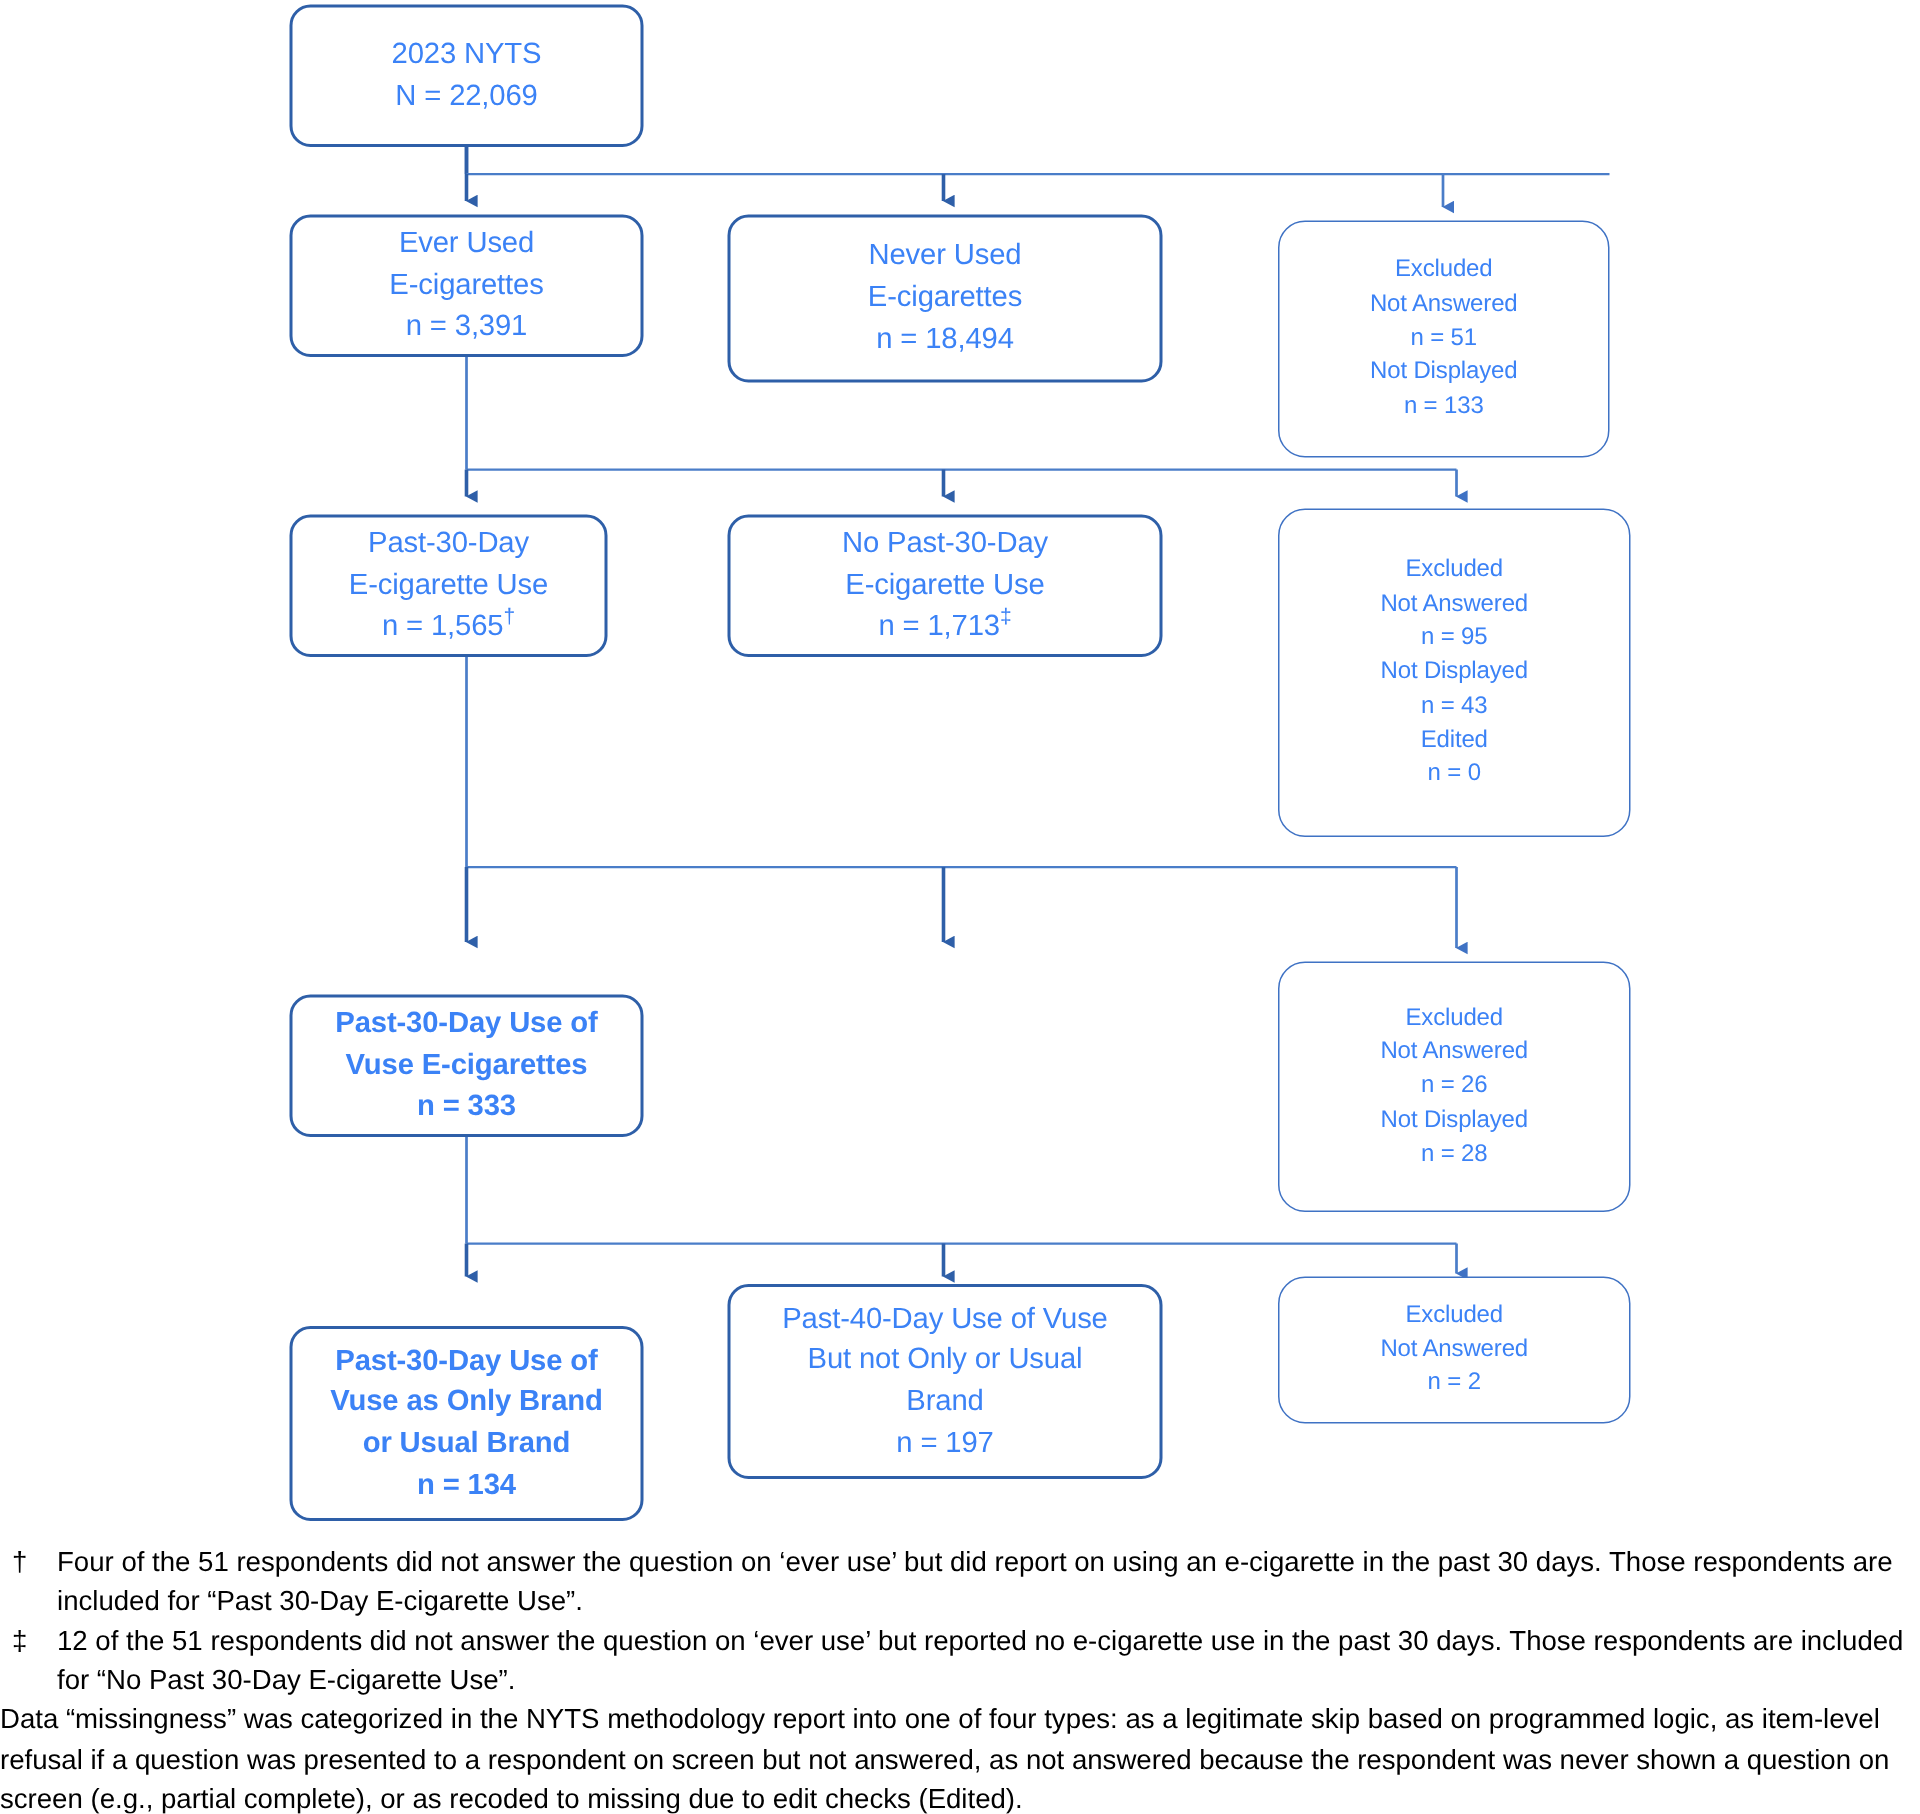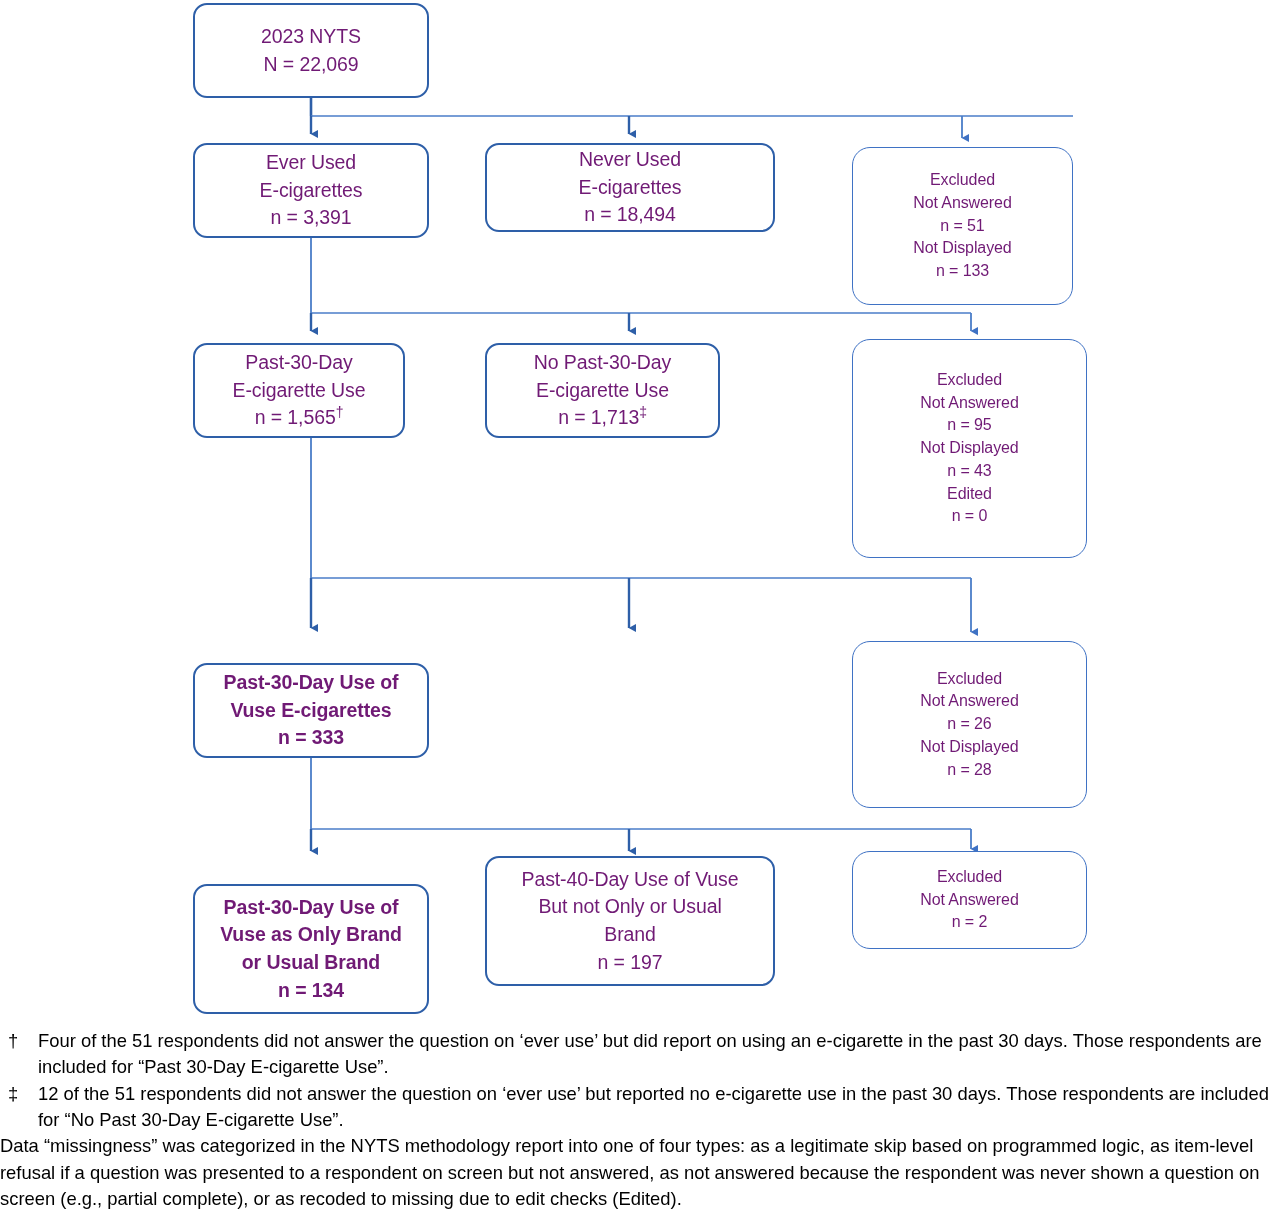--- a/index.html
+++ b/index.html
@@ -34,21 +34,21 @@
     border: 2.6px solid #2E5FA8;
     border-radius: 14px;
     display: flex;
     flex-direction: column;
     align-items: center;
     justify-content: center;
     text-align: center;
     font-size: 19.5px;
     line-height: 1.42;
     letter-spacing: -0.1px;
-    color: #701a75;
+    color: #3b82f6;
     padding: 2px 6px;
     z-index: 2;
   }
   .node.excluded {
     border: 1.9px solid #3F72C4;
     border-radius: 18px;
     font-size: 16px;
   }
   .node.bold {
     font-weight: bold;
@@ -142,41 +142,41 @@
     <span class="line">2023 NYTS</span>
     <span class="line">N = 22,069</span>
   </div>
 
   <div class="node" style="left:193px; top:143px; width:236px; height:95px;">
     <span class="line">Ever Used</span>
     <span class="line">E-cigarettes</span>
     <span class="line">n = 3,391</span>
   </div>
 
-  <div class="node" style="left:485px; top:143px; width:290px; height:89px;text-align:center;">
+  <div class="node" style="left:485px; top:143px; width:290px; height:112px;text-align:center;">
     <span class="line">Never Used</span>
     <span class="line">E-cigarettes</span>
     <span class="line">n = 18,494</span>
   </div>
 
   <div class="node excluded" style="left:852px; top:147px; width:221px; height:158px;">
     <span class="line">Excluded</span>
     <span class="line">Not Answered</span>
     <span class="line">n = 51</span>
     <span class="line">Not Displayed</span>
     <span class="line">n = 133</span>
   </div>
 
   <div class="node" style="left:193px; top:343px; width:212px; height:95px;">
     <span class="line">Past-30-Day</span>
     <span class="line">E-cigarette Use</span>
     <span class="line"><span>n = 1,565</span><sup>†</sup></span>
   </div>
 
-  <div class="node" style="left:485px; top:343px; width:235px; height:95px;">
+  <div class="node" style="left:485px; top:343px; width:290px; height:95px;">
     <span class="line">No Past-30-Day</span>
     <span class="line">E-cigarette Use</span>
     <span class="line"><span>n = 1,713</span><sup>‡</sup></span>
   </div>
 
   <div class="node excluded" style="left:852px; top:339px; width:235px; height:219px;">
     <span class="line">Excluded</span>
     <span class="line">Not Answered</span>
     <span class="line">n = 95</span>
     <span class="line">Not Displayed</span>

